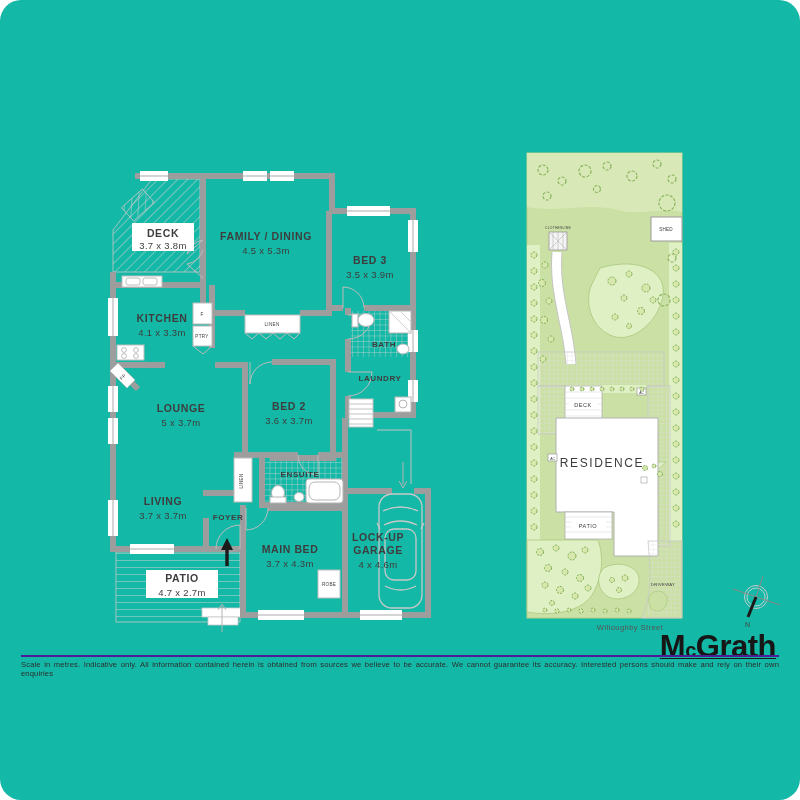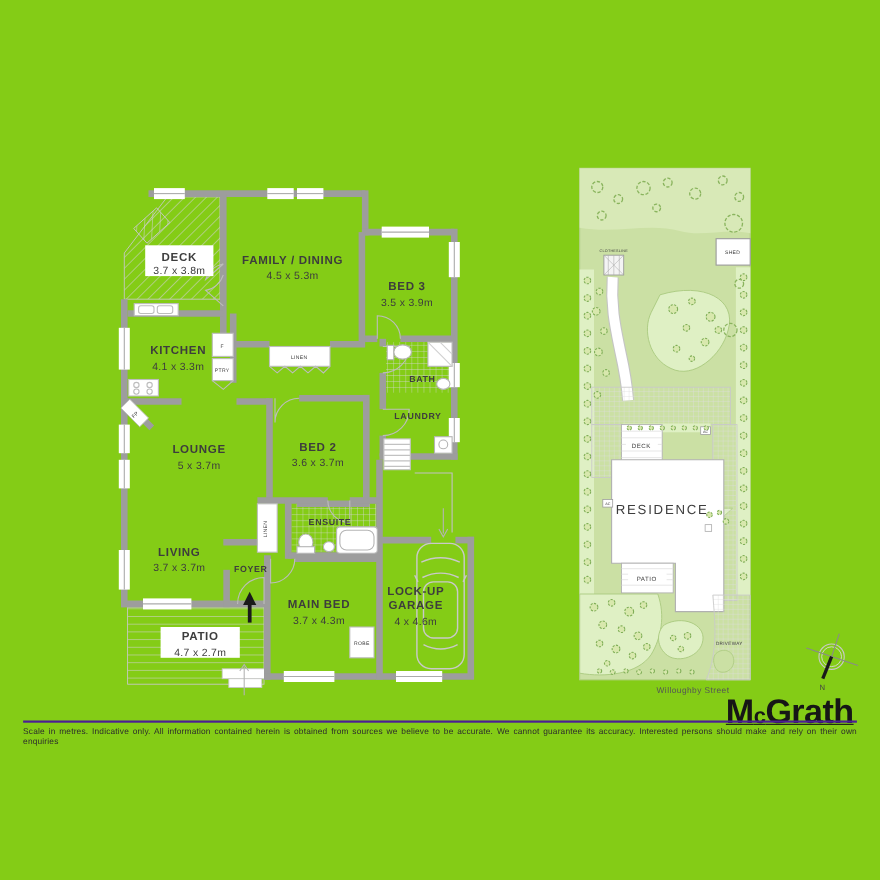--- a/index.html
+++ b/index.html
@@ -1,17 +1,17 @@
 <!DOCTYPE html>
 <html><head>
 <meta charset="utf-8">
 <style>
   html,body{margin:0;padding:0;background:#fff;}
-  #page{position:relative;width:800px;height:800px;background:#84cc16;overflow:hidden;
-        font-family:"Liberation Sans",sans-serif;}
+  #page{position:relative;width:800px;height:800px;background:#14b8a6;overflow:hidden;
+        font-family:"Liberation Sans",sans-serif;border-radius:21px;}
   svg text{font-family:"Liberation Sans",sans-serif;fill:#3d3d3d;}
   .room-name{font-size:10.5px;letter-spacing:.6px;font-weight:bold;}
   .room-dim{font-size:9.5px;letter-spacing:.3px;}
   .mid-label{font-size:8px;letter-spacing:.6px;font-weight:bold;}
   .tiny-label{font-size:4.6px;letter-spacing:.3px;}
   .site-big{font-size:12px;letter-spacing:1.6px;}
   .site-small{font-size:5.6px;letter-spacing:.5px;}
   .site-tiny{font-size:3.4px;letter-spacing:.2px;}
   .street{font-size:7.6px;fill:#555;letter-spacing:.4px;}
   #brand{position:absolute;right:24px;top:629px;color:#161616;font-weight:bold;

